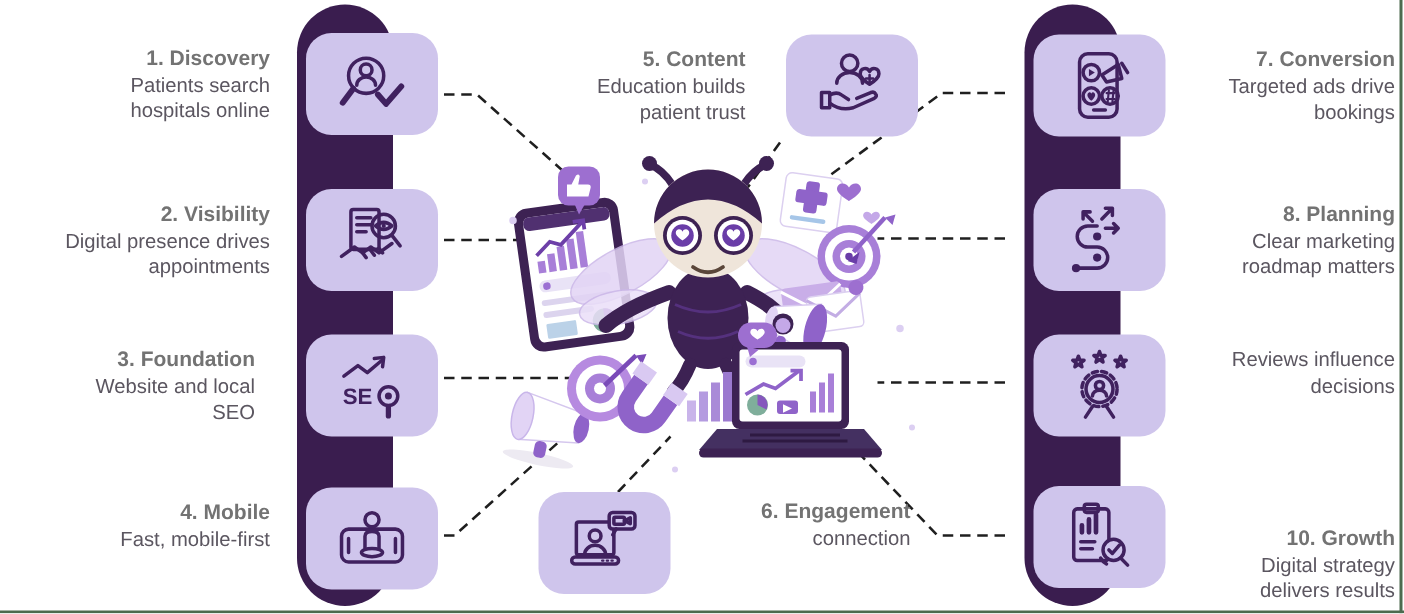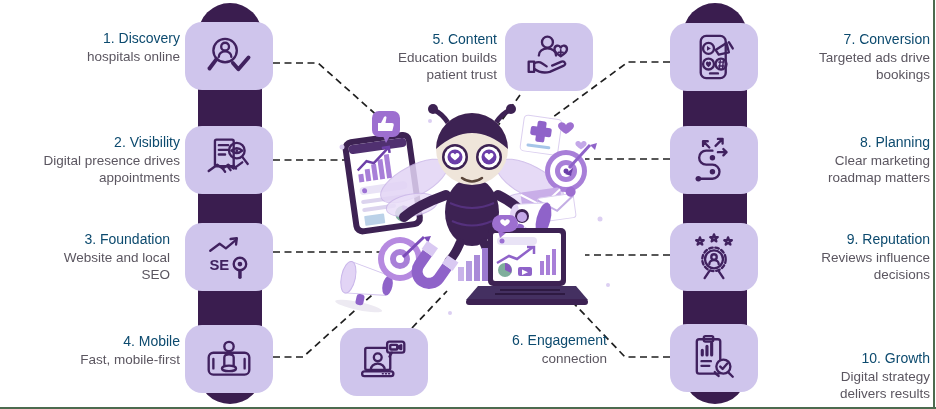--- a/index.html
+++ b/index.html
@@ -2,27 +2,27 @@
 <html><head>
 <meta charset="utf-8">
 <style>
   html,body{margin:0;padding:0;background:#fff;}
   .canvas{position:relative;width:936px;height:409px;background:#fff;overflow:hidden;
           font-family:"Liberation Sans",sans-serif;}
   .connectors{position:absolute;left:0;top:0;z-index:1;}
   .bar{position:absolute;top:3px;width:64px;height:401px;background:#3A1D4F;border-radius:32px;z-index:2;}
   .bar.l{left:198px;} .bar.r{left:683px;}
   .tile{position:absolute;width:88px;height:68px;background:#CFC5EC;border-radius:17px;
-        display:flex;align-items:center;justify-content:center;z-index:3;}
+        display:flex;align-items:center;justify-content:center;z-index:3;margin-left:19px;}
   .tile svg{width:50px;height:50px;}
   .ic{stroke:#40215F;stroke-width:3;fill:none;stroke-linecap:round;stroke-linejoin:round;}
   .fl{fill:#40215F;stroke:none;}
   .ic-text{fill:#40215F;stroke:none;font:bold 19px "Liberation Sans",sans-serif;}
   .step-text{position:absolute;z-index:2;font-size:13.5px;line-height:17.5px;color:#5B5660;}
-  .step-text .t{font-weight:normal;color:#0c4a6e;font-size:14px;}
+  .step-text .t{font-weight:bold;color:#737373;font-size:14px;}
   .ra{text-align:right;} .la{text-align:right;}
   .s1{left:10px;top:30px;width:170px;}  .s2{left:10px;top:134px;width:170px;}
   .s3{left:0;top:231px;width:170px;} .s4{left:10px;top:333px;width:170px;}
   .s5{left:330px;top:31px;width:167px;} .s6{left:437px;top:332px;width:170px;}
   .s7{left:765px;top:31px;width:165px;} .s8{left:765px;top:134px;width:165px;}
   .s9{left:765px;top:231px;width:165px;}.s10{left:765px;top:330px;width:165px;margin-top:20px;}
   .t1{left:185px;top:22px;}  .t2{left:185px;top:126px;} .t3{left:185px;top:223px;}
   .t4{left:185px;top:325px;} .t5{left:505px;top:23px;}  .t6{left:340px;top:328px;}
   .t7{left:670px;top:23px;}  .t8{left:670px;top:126px;} .t9{left:670px;top:223px;}
   .t10{left:670px;top:324px;}
@@ -182,20 +182,21 @@
       <circle cx="44" cy="43" r="9" fill="#CFC5EC"></circle>
       <path d="M40,43 l3,3 6,-7"></path>
       <path d="M50,50 l6,6"></path>
       <path d="M33,50 a13,13 0 0 0 5,5"></path>
     </g>
       </svg>
   </div>
 
   <div class="step-text ra s1">
     <div class="t">1. Discovery</div>
+    <div>Patients search</div>
     <div>hospitals online</div>
   </div>
   <div class="step-text ra s2">
     <div class="t">2. Visibility</div>
     <div>Digital presence drives</div>
     <div>appointments</div>
   </div>
   <div class="step-text ra s3">
     <div class="t">3. Foundation</div>
     <div>Website and local</div>
@@ -218,21 +219,20 @@
     <div class="t">7. Conversion</div>
     <div>Targeted ads drive</div>
     <div>bookings</div>
   </div>
   <div class="step-text la s8">
     <div class="t">8. Planning</div>
     <div>Clear marketing</div>
     <div>roadmap matters</div>
   </div>
   <div class="step-text la s9">
-    <div class="t">9. Reputation</div>
     <div>Reviews influence</div>
     <div>decisions</div>
   </div>
   <div class="step-text la s10">
     <div class="t">10. Growth</div>
     <div>Digital strategy</div>
     <div>delivers results</div>
   </div>
 
   <svg class="illus" viewBox="0 0 345 250">

